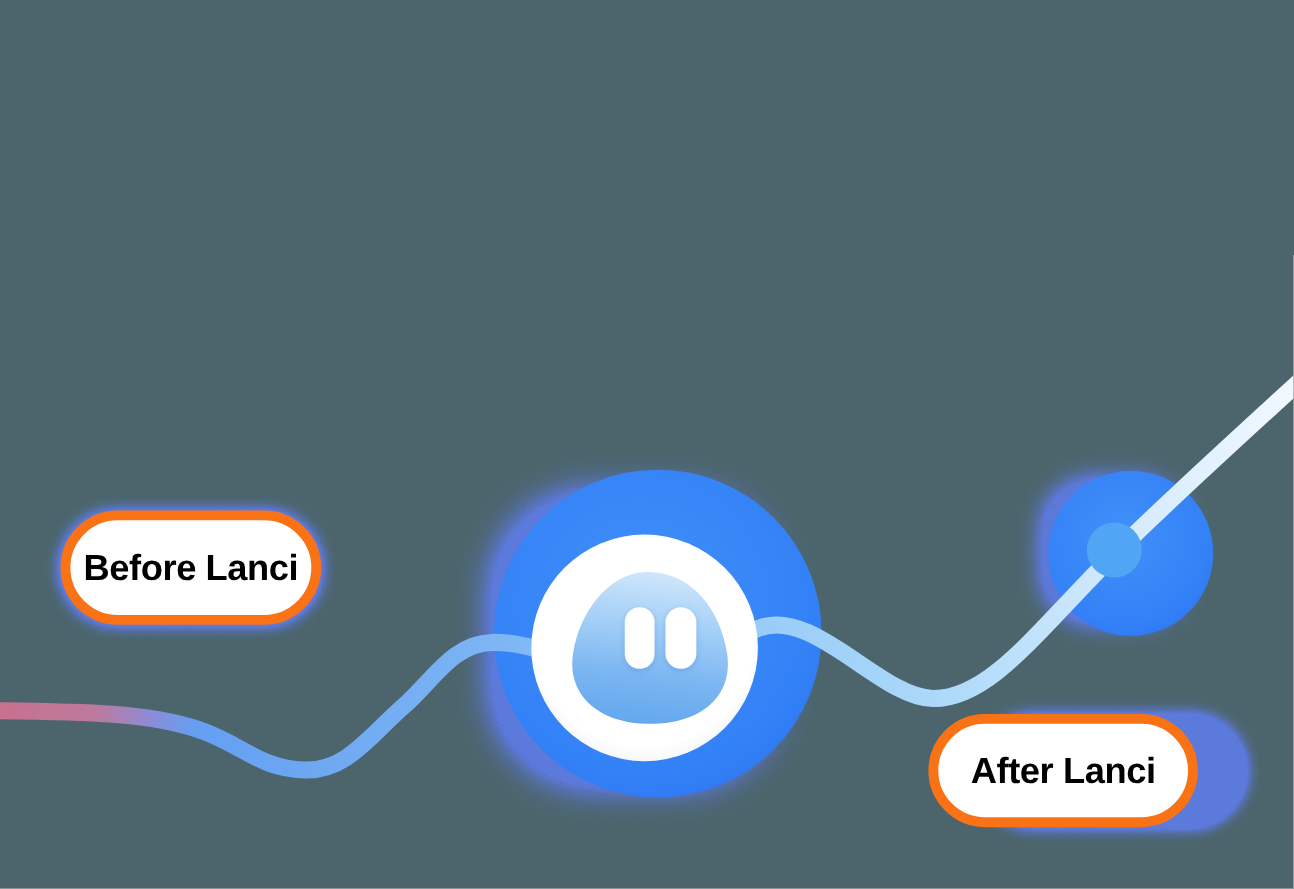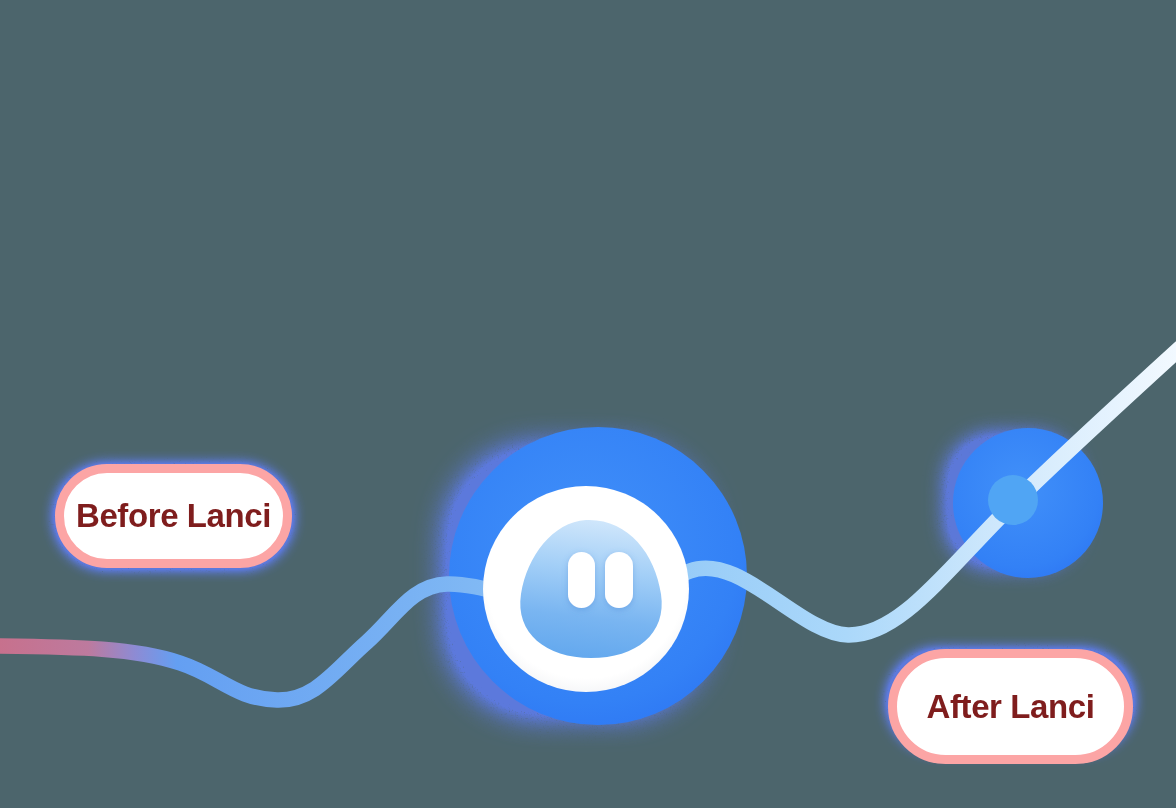--- a/index.html
+++ b/index.html
@@ -9,33 +9,33 @@
     width: 1176px;
     height: 808px;
     background: #4c656c;
     overflow: hidden;
   }
   .scene-svg { position: absolute; left: 0; top: 0; display: block; }
   .pill {
     position: absolute;
     box-sizing: border-box;
     background: #ffffff;
-    border: 9px solid #fca5a5;
+    border: 9px solid #f97316;
     border-radius: 60px;
     display: flex;
     align-items: center;
     justify-content: center;
-    color: #7f1d1d;
+    color: #000000;
     font-size: 33px;
     font-weight: 600;
     letter-spacing: -0.4px;
     white-space: nowrap;
   }
   .pill-before { left: 55px; top: 464px; width: 237px; height: 104px; }
-  .pill-after  { left: 888px; top: 649px; width: 245px; height: 115px; }
+  .pill-after  { left: 844px; top: 649px; width: 245px; height: 103px; }
 </style>
 </head>
 <body>
 
 <div class="stage">
 
   <svg class="scene-svg" width="1176" height="808" viewBox="0 0 1176 808">
     <defs>
       <linearGradient id="lineGrad" gradientUnits="userSpaceOnUse" x1="0" y1="0" x2="1176" y2="0">
         <stop offset="0" stop-color="#c7718d"></stop>

